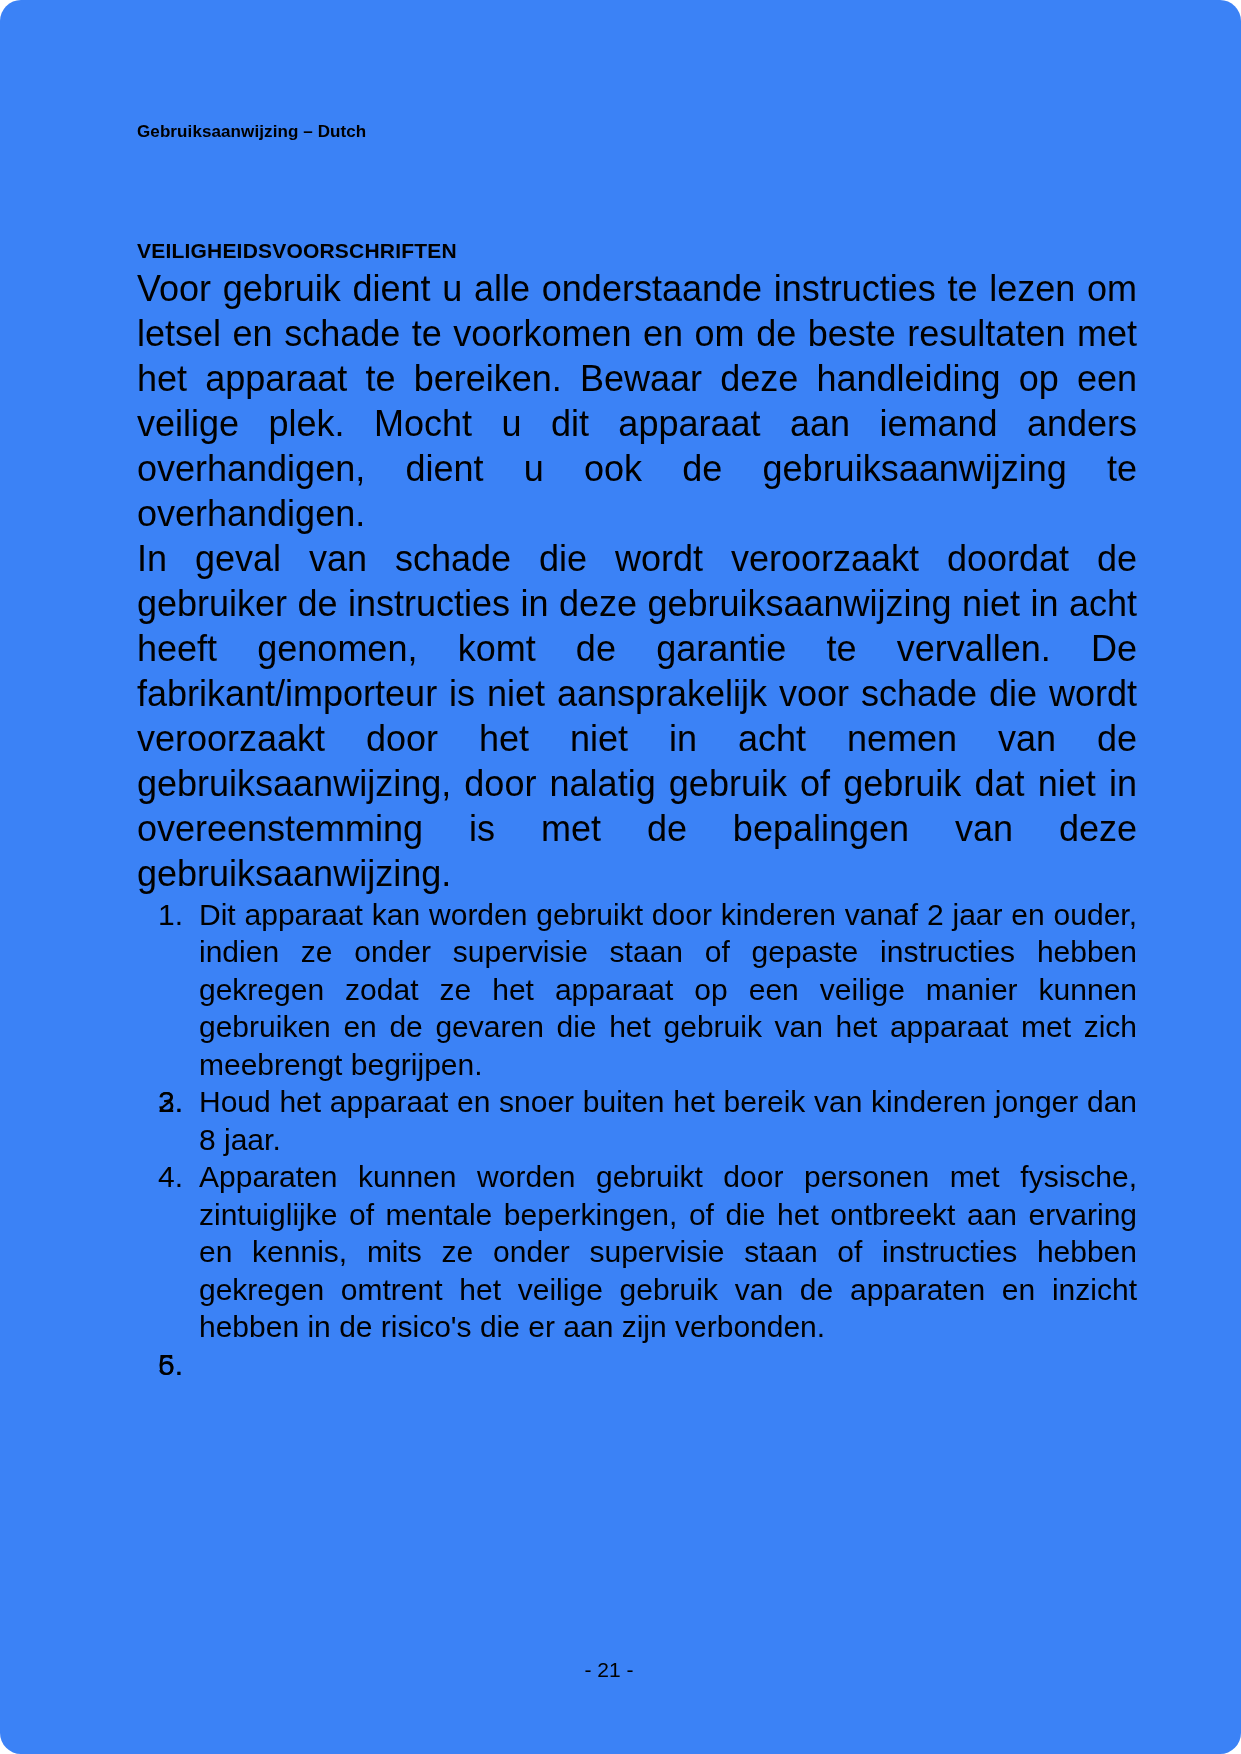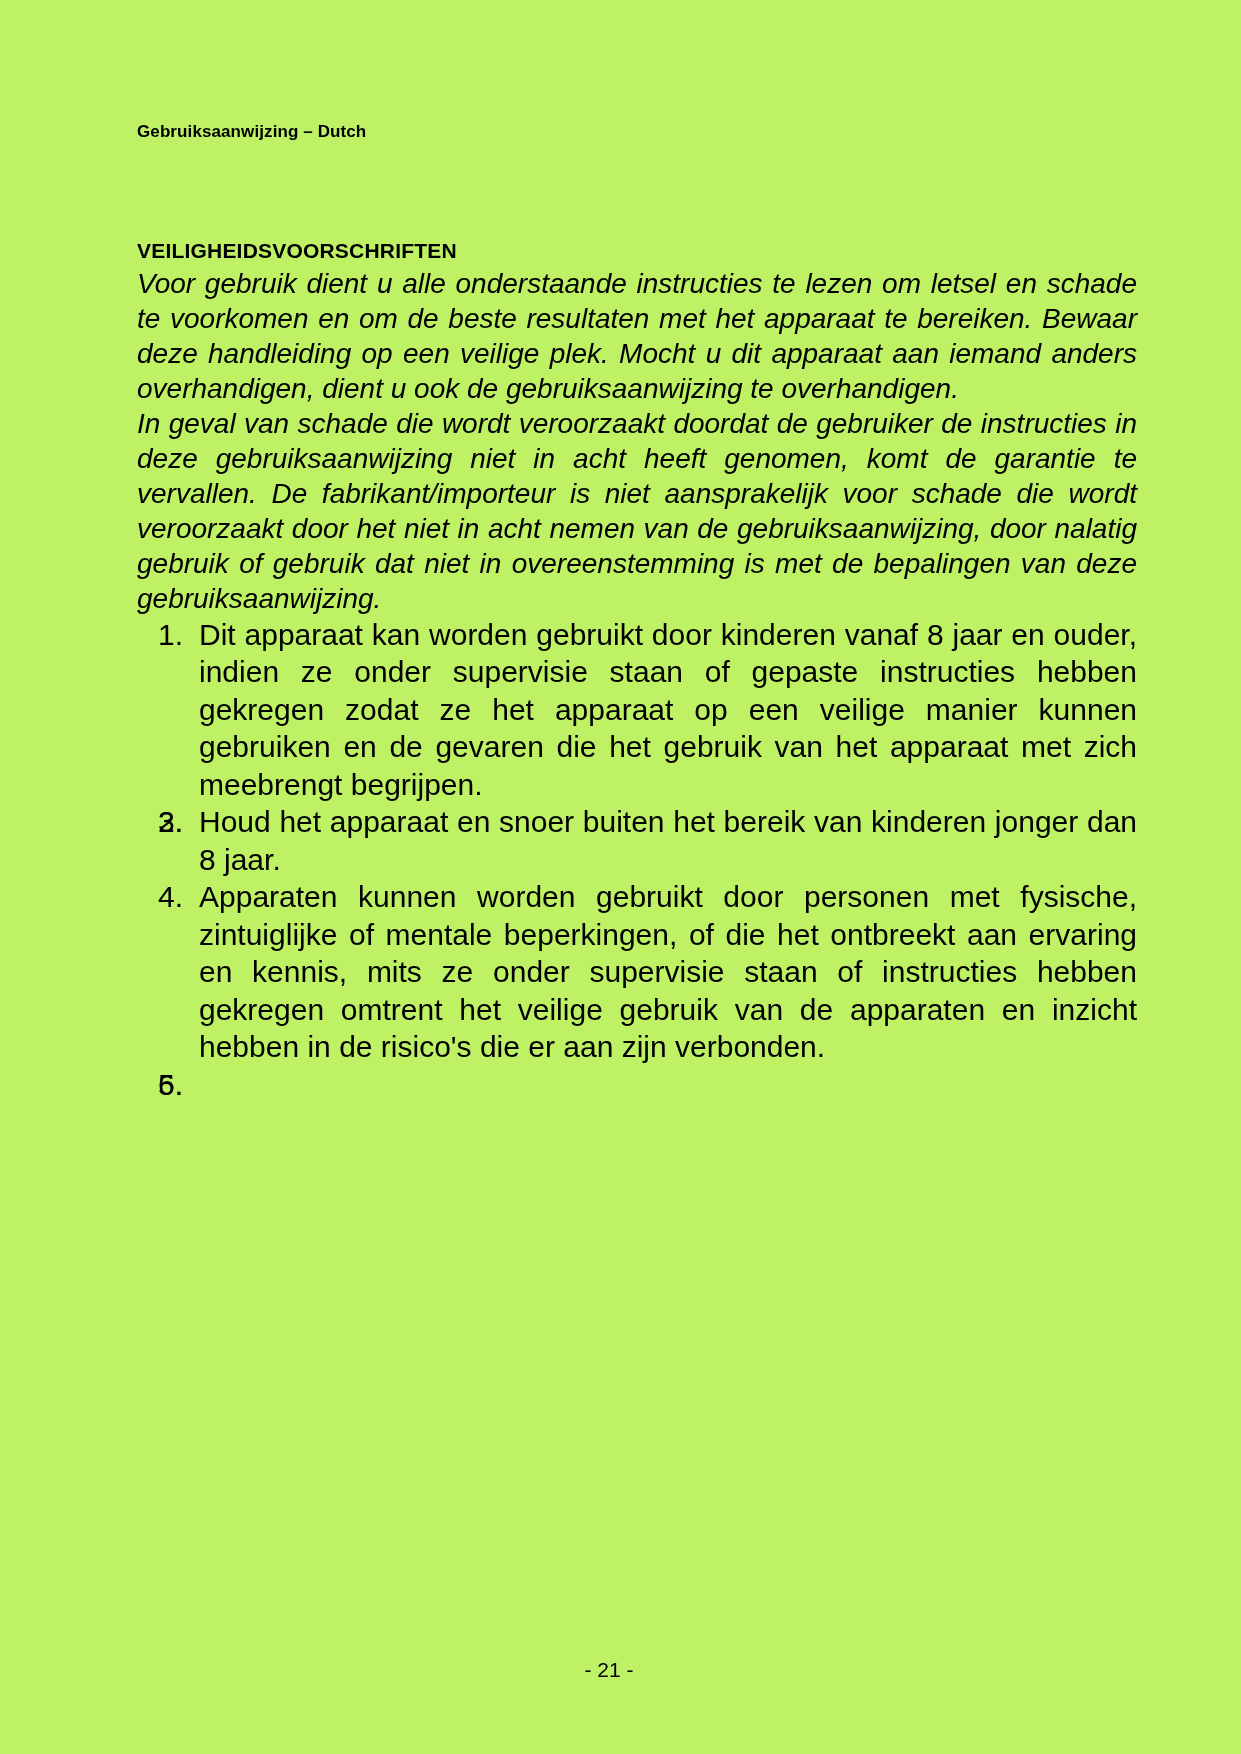--- a/index.html
+++ b/index.html
@@ -9,22 +9,23 @@
     background: #ffffff;
   }
   body {
     font-family: "Liberation Sans", sans-serif;
     color: #000000;
   }
   .page {
     position: relative;
     width: 1241px;
     height: 1754px;
-    background: #bef264;
+    background: #3b82f6;
     overflow: hidden;
+    border-radius: 21px;
   }
   .header {
     position: absolute;
     top: 122px;
     left: 137px;
     font-size: 17px;
     font-weight: bold;
     letter-spacing: 0.1px;
   }
   .content {
@@ -34,26 +35,25 @@
     width: 1000px;
   }
   .doc-title {
     font-size: 21px;
     font-weight: bold;
     letter-spacing: 0.2px;
     margin: 0 0 2px 0;
     line-height: 1.22;
   }
   p.para {
-    font-size: 28px;
+    font-size: 36px;
     line-height: 1.25;
     margin: 0;
     text-align: justify;
     text-justify: inter-word;
-    font-style: italic;
   }
   ol.list {
     list-style: none;
     margin: 0;
     padding: 0;
     font-size: 30px;
     line-height: 1.25;
   }
   ol.list > li {
     position: relative;
@@ -92,21 +92,21 @@
 
     <h1 class="doc-title">VEILIGHEIDSVOORSCHRIFTEN</h1>
 
     <p class="para">Voor gebruik dient u alle onderstaande instructies te lezen om letsel en schade te voorkomen en om de beste resultaten met het apparaat te bereiken. Bewaar deze handleiding op een veilige plek. Mocht u dit apparaat aan iemand anders overhandigen, dient u ook de gebruiksaanwijzing te overhandigen.</p>
 
     <p class="para">In geval van schade die wordt veroorzaakt doordat de gebruiker de instructies in deze gebruiksaanwijzing niet in acht heeft genomen, komt de garantie te vervallen. De fabrikant/importeur is niet aansprakelijk voor schade die wordt veroorzaakt door het niet in acht nemen van de gebruiksaanwijzing, door nalatig gebruik of gebruik dat niet in overeenstemming is met de bepalingen van deze gebruiksaanwijzing.</p>
 
     <ol class="list">
       <li>
         <span class="num">1.</span>
-        <span>Dit apparaat kan worden gebruikt door kinderen vanaf 8 jaar en ouder, indien ze onder supervisie staan of gepaste instructies hebben gekregen zodat ze het apparaat op een veilige manier kunnen gebruiken en de gevaren die het gebruik van het apparaat met zich meebrengt begrijpen.</span>
+        <span>Dit apparaat kan worden gebruikt door kinderen vanaf 2 jaar en ouder, indien ze onder supervisie staan of gepaste instructies hebben gekregen zodat ze het apparaat op een veilige manier kunnen gebruiken en de gevaren die het gebruik van het apparaat met zich meebrengt begrijpen.</span>
       </li>
       <li>
         <span class="num">2.</span>
       </li>
       <li>
         <span class="num">3.</span>
         <span>Houd het apparaat en snoer buiten het bereik van kinderen jonger dan 8 jaar.</span>
       </li>
       <li>
         <span class="num">4.</span>

